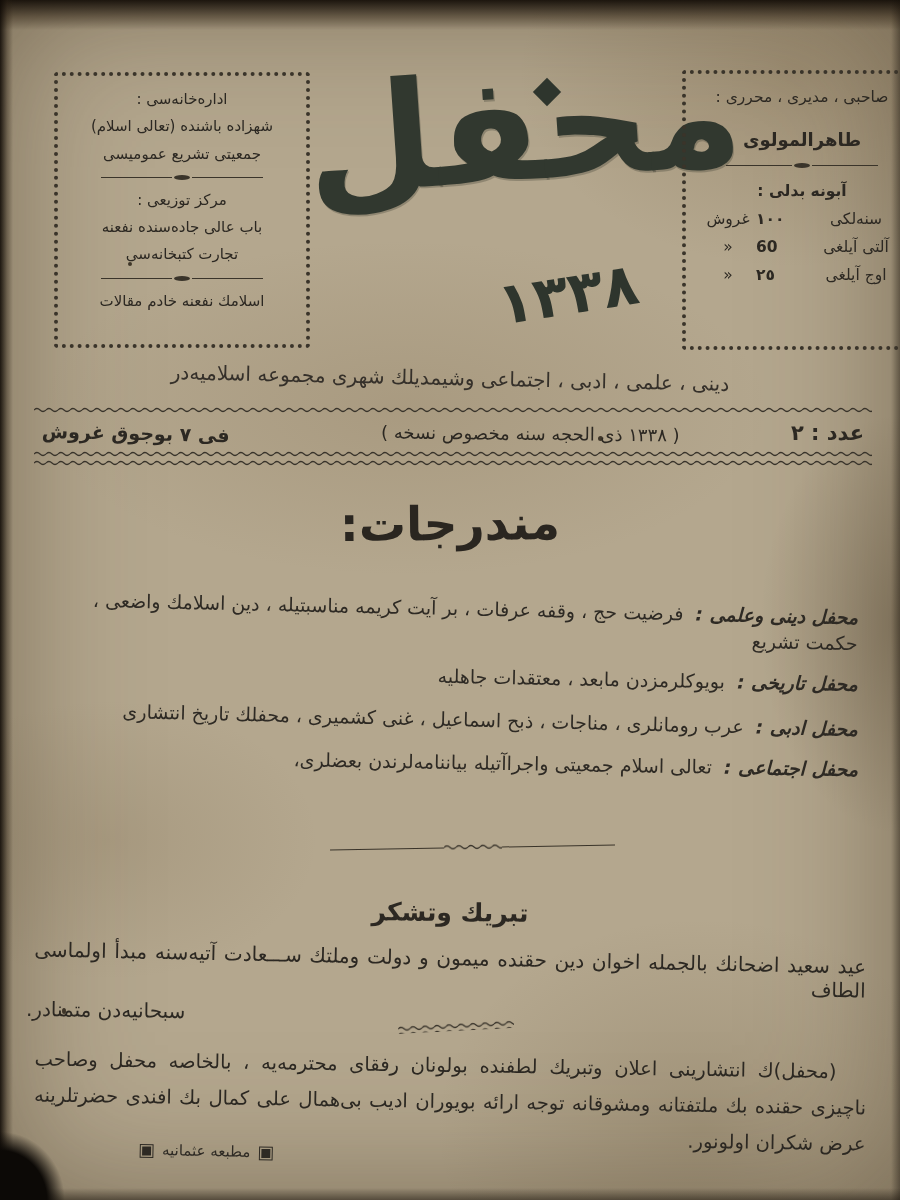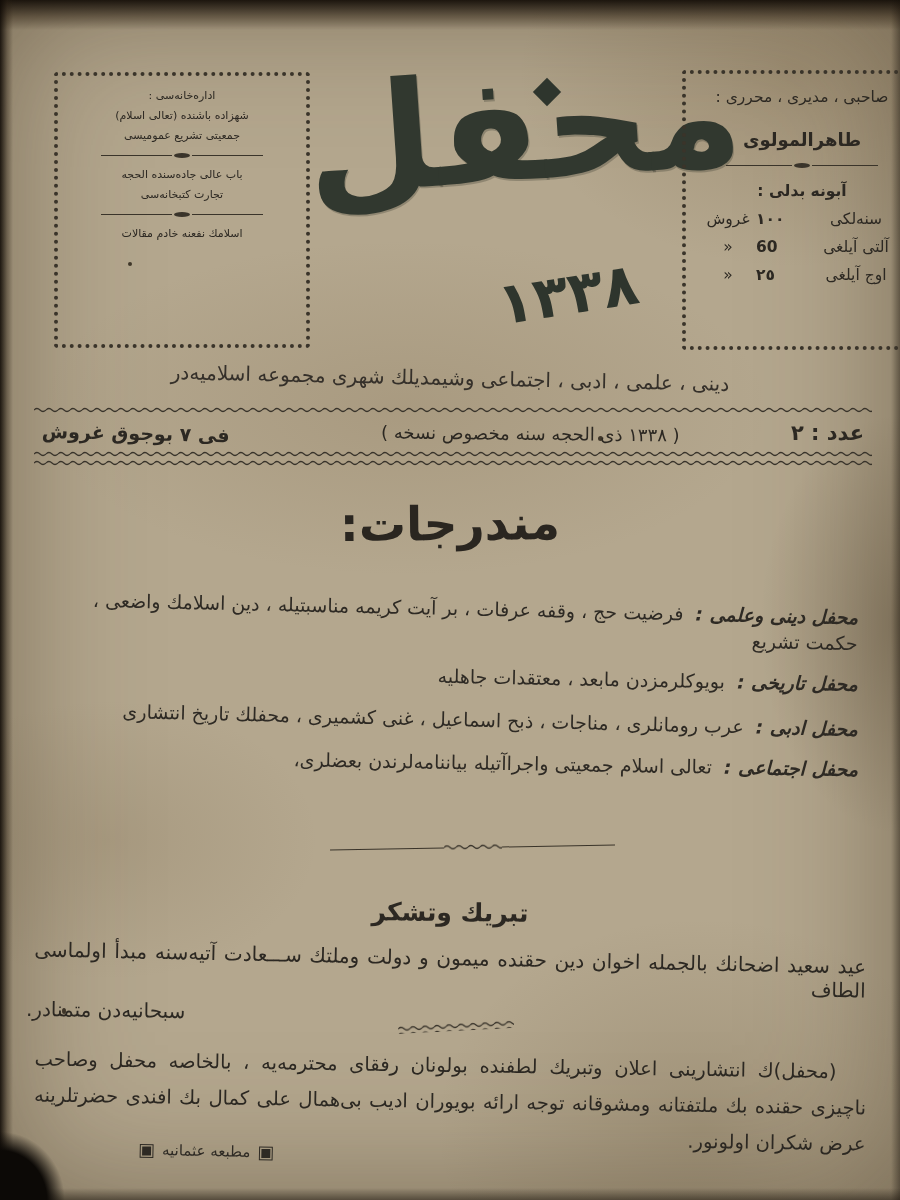--- a/index.html
+++ b/index.html
@@ -24,21 +24,21 @@
   .edge-right{position:absolute;top:0;right:0;bottom:0;width:9px;
     background:linear-gradient(270deg, rgba(22,16,9,.42), rgba(22,16,9,0));}
   .edge-bottom{position:absolute;left:0;right:0;bottom:0;height:12px;
     background:linear-gradient(0deg, rgba(22,16,9,.5), rgba(22,16,9,0));}
   .corner-bl{position:absolute;left:0;bottom:0;width:90px;height:95px;
     background:radial-gradient(ellipse 100% 100% at 0% 100%, #0c0906 52%, rgba(12,9,6,0) 72%);}
   .speck{position:absolute;border-radius:50%;background:rgba(35,28,18,.8);}
   
   .info-box{position:absolute;border:4px dotted #3a342a;border-radius:4px;
     padding:10px 8px;text-align:center;direction:rtl;}
-  .admin-box{left:54px;top:72px;width:232px;height:248px;font-size:11px;line-height:1.82;}
+  .admin-box{left:54px;top:72px;width:232px;height:248px;font-size:15px;line-height:1.82;}
   .owner-box{left:682px;top:70px;width:216px;height:252px;font-size:15.5px;line-height:1.8;}
   .box-divider{display:flex;align-items:center;justify-content:center;margin:7px auto;width:70%;}
   .box-divider .l{flex:1;height:1px;background:#3a342a;}
   .box-divider .d{width:16px;height:5px;border-radius:50%;background:#3a342a;margin:0 2px;}
   .owner-name{font-size:18px;font-weight:bold;margin-top:12px;}
   .sub-heading{margin-top:10px;font-weight:bold;}
   .rate-row{display:grid;grid-template-columns:1fr 52px 56px;direction:rtl;align-items:baseline;padding:0 6px;}
   .rate-row .p{text-align:center;}
   .rate-row .a{text-align:left;font-weight:bold;}
   .rate-row .u{text-align:center;}
@@ -115,21 +115,22 @@
 
   <div class="info-box admin-box">
     <div>اداره‌خانه‌سى :</div>
     <div>شهزاده باشنده (تعالى اسلام)</div>
     <div>جمعيتى تشريع عموميسى</div>
     <div class="box-divider">
         <span class="l"></span>
         <span class="d"></span>
         <span class="l"></span>
       </div>
-    <div>باب عالى جاده‌سنده الحجه</div>
+    <div>مركز توزيعى :</div>
+    <div>باب عالى جاده‌سنده نفعنه</div>
     <div>تجارت كتبخانه‌سى</div>
     <div class="box-divider">
         <span class="l"></span>
         <span class="d"></span>
         <span class="l"></span>
       </div>
     <div>اسلامك نفعنه خادم مقالات</div>
   </div>
 
   <div class="masthead">

